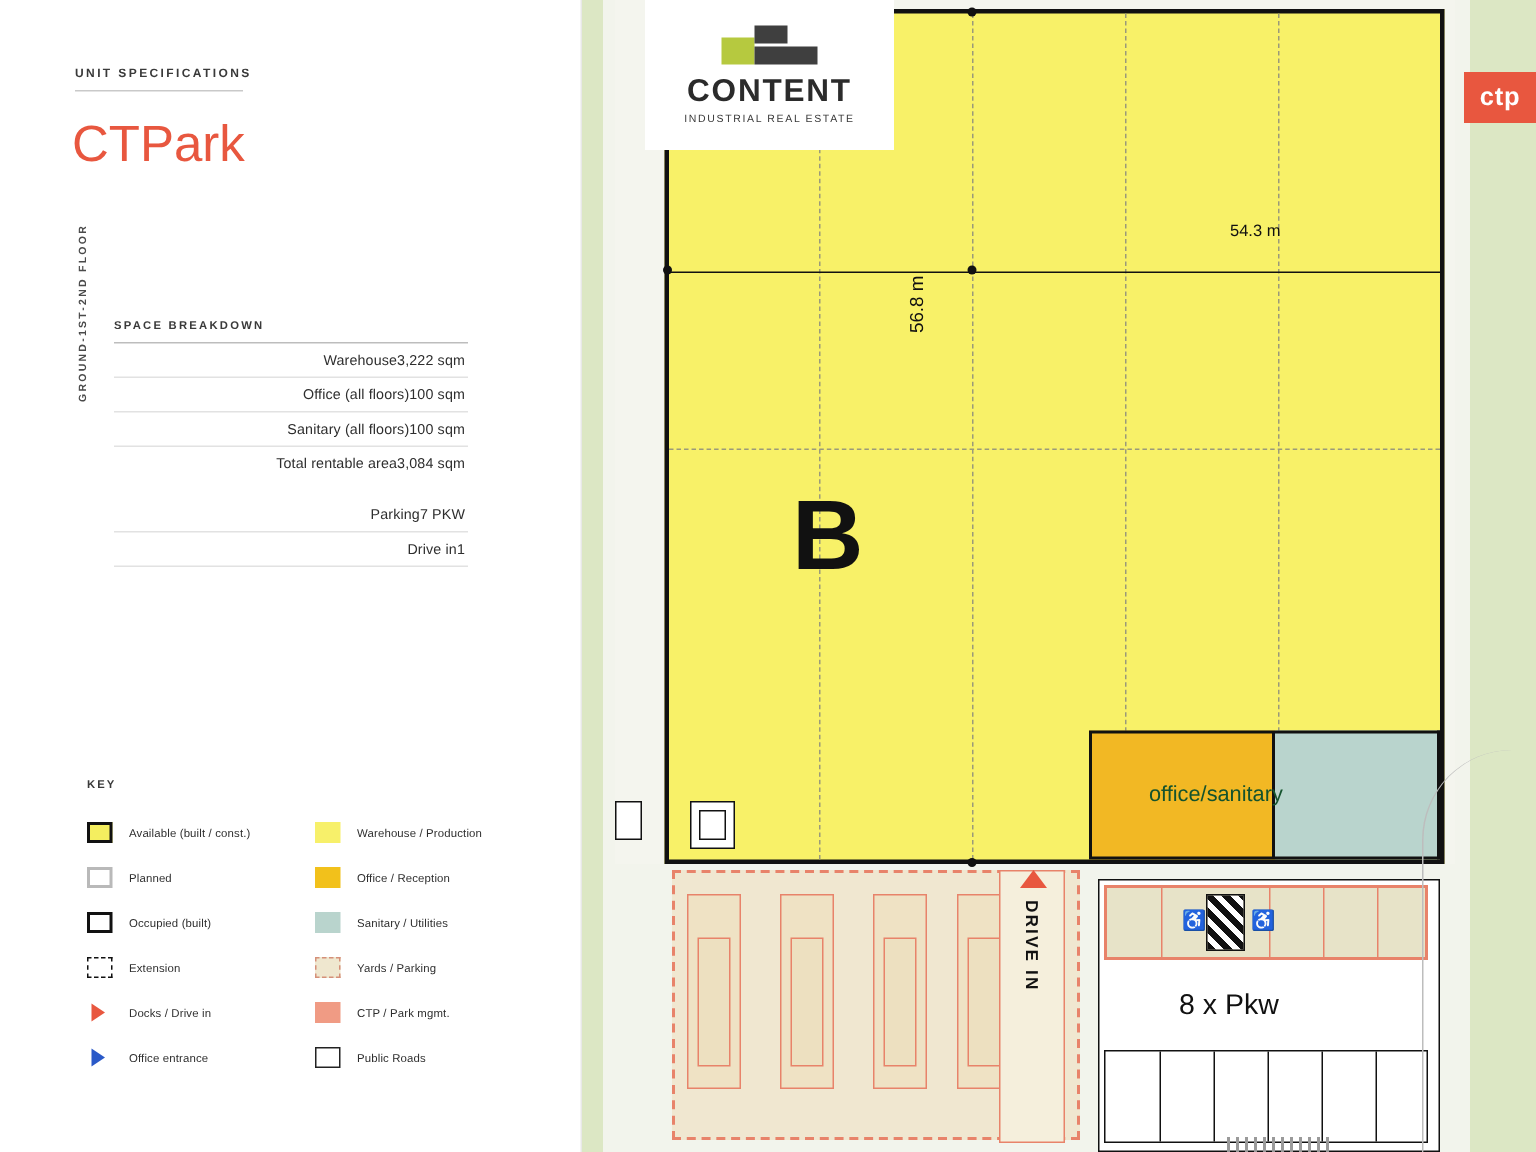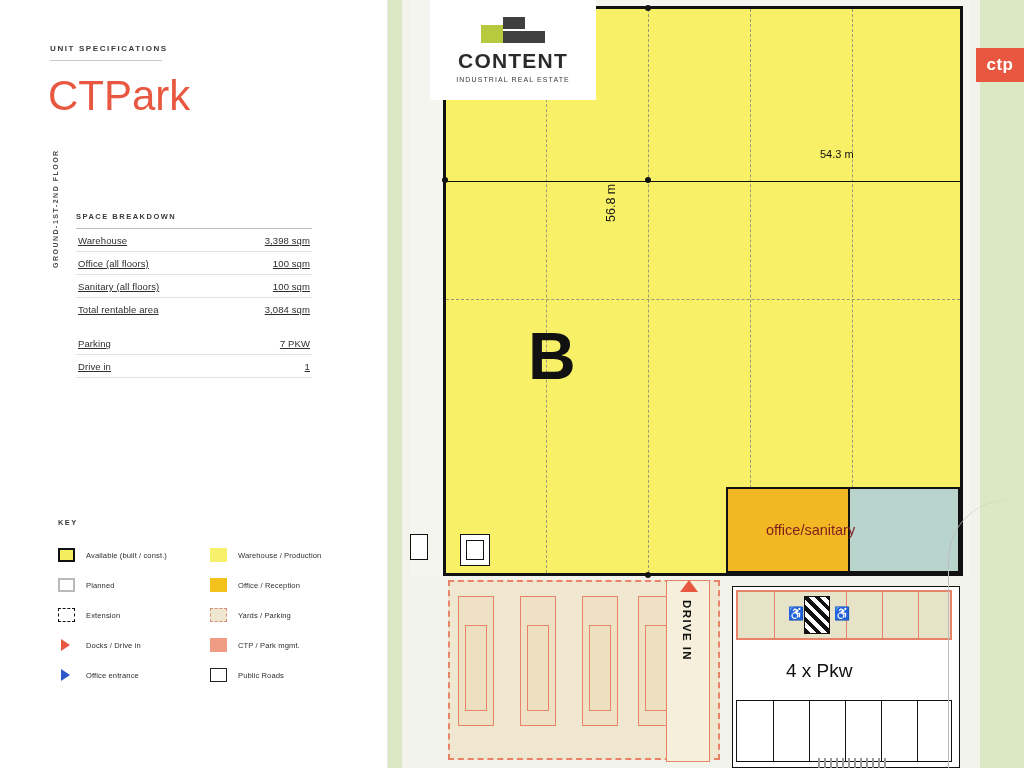--- a/index.html
+++ b/index.html
@@ -32,21 +32,21 @@
     position: absolute;
     left: 50px; top: 60px;
     width: 112px; height: 1px;
     background: #c9c9c9;
   }
 
   #title {
     position: absolute;
     left: 48px; top: 76px;
     width: 300px;
-    font-size: 42px;
+    font-size: 34px;
     line-height: 40px;
     color: #e8573f;
     font-weight: normal;
   }
 
   
   #floor-label {
     position: absolute;
     left: 52px; top: 268px;
     transform: rotate(-90deg);
@@ -66,27 +66,26 @@
   #breakdown-title {
     font-size: 7.5px;
     letter-spacing: 1.5px;
     color: #3a3a3a;
     font-weight: bold;
     padding-bottom: 7px;
     border-bottom: 1px solid #bdbdbd;
   }
   .bd-row {
     display: flex;
-    justify-content: space-between;
+    justify-content: flex-end;
     align-items: baseline;
     font-size: 9.5px;
     color: #2e2e2e;
     padding: 6px 2px 5px 2px;
     border-bottom: 1px solid #e2e2e2;
-    text-decoration: underline;
   }
   .bd-row.total { border-bottom: none; }
   .bd-gap { height: 12px; }
   .bd-row .lbl { letter-spacing: .1px; }
   .bd-row .val { letter-spacing: .1px; }
 
   
   #key-title {
     position: absolute;
     left: 58px; top: 518px;
@@ -256,21 +255,21 @@
     left: 462px; top: 487px;
     width: 110px; height: 86px;
     background: #b9d4cd;
     border: 2px solid #111;
     border-left: none;
   }
   #office-label {
     position: absolute;
     left: 378px; top: 522px;
     font-size: 14.5px;
-    color: #7f1d1d;
+    color: #14532d;
     white-space: nowrap;
   }
 
   
   #yard-dashed {
     position: absolute;
     left: 60px; top: 580px;
     width: 272px; height: 180px;
     background: #f0e7d0;
     border: 2px dashed #e8836a;
@@ -455,21 +454,21 @@
     <span>CTPark</span><br>
   </div>
 
   <div id="floor-label">GROUND-1ST-2ND FLOOR</div>
 
   <div id="breakdown">
     <div id="breakdown-title">SPACE BREAKDOWN</div>
 
     <div class="bd-row">
       <span class="lbl">Warehouse</span>
-      <span class="val">3,398 sqm</span>
+      <span class="val">3,222 sqm</span>
     </div>
     <div class="bd-row">
       <span class="lbl">Office (all floors)</span>
       <span class="val">100 sqm</span>
     </div>
     <div class="bd-row">
       <span class="lbl">Sanitary (all floors)</span>
       <span class="val">100 sqm</span>
     </div>
     <div class="bd-row total">
@@ -495,20 +494,24 @@
     <div class="legend-col left">
       <div class="legend-item">
         <span class="legend-swatch sw-available"></span>
         <span class="legend-label">Available (built / const.)</span>
       </div>
       <div class="legend-item">
         <span class="legend-swatch sw-planned"></span>
         <span class="legend-label">Planned</span>
       </div>
       <div class="legend-item">
+        <span class="legend-swatch sw-occupied"></span>
+        <span class="legend-label">Occupied (built)</span>
+      </div>
+      <div class="legend-item">
         <span class="legend-swatch sw-extension"></span>
         <span class="legend-label">Extension</span>
       </div>
       <div class="legend-item">
         <span class="sw-tri-red"></span>
         <span class="legend-label">Docks / Drive in</span>
       </div>
       <div class="legend-item">
         <span class="sw-tri-blue"></span>
         <span class="legend-label">Office entrance</span>
@@ -516,20 +519,24 @@
     </div>
 
     <div class="legend-col right">
       <div class="legend-item">
         <span class="legend-swatch sw-warehouse"></span>
         <span class="legend-label">Warehouse / Production</span>
       </div>
       <div class="legend-item">
         <span class="legend-swatch sw-office"></span>
         <span class="legend-label">Office / Reception</span>
+      </div>
+      <div class="legend-item">
+        <span class="legend-swatch sw-sanitary"></span>
+        <span class="legend-label">Sanitary / Utilities</span>
       </div>
       <div class="legend-item">
         <span class="legend-swatch sw-yards"></span>
         <span class="legend-label">Yards / Parking</span>
       </div>
       <div class="legend-item">
         <span class="legend-swatch sw-ctp"></span>
         <span class="legend-label">CTP / Park mgmt.</span>
       </div>
       <div class="legend-item">
@@ -593,21 +600,21 @@
   <div id="carpark"></div>
   <div id="carpark-bays">
     <div class="bay-div" style="left:36px"></div>
     <div class="bay-div" style="left:108px"></div>
     <div class="bay-div" style="left:144px"></div>
     <div class="bay-div" style="left:180px"></div>
   </div>
   <div id="handicap"></div>
   <span class="wheel-icon" style="left:400px">♿</span>
   <span class="wheel-icon" style="left:446px">♿</span>
-  <div id="carpark-label">4 x Pkw</div>
+  <div id="carpark-label">8 x Pkw</div>
   <div id="carpark-row2">
     <div class="slot-div" style="left:36px"></div>
     <div class="slot-div" style="left:72px"></div>
     <div class="slot-div" style="left:108px"></div>
     <div class="slot-div" style="left:144px"></div>
     <div class="slot-div" style="left:180px"></div>
   </div>
 
   <div id="road-curve"></div>
   <div id="bottom-hatch"></div>

